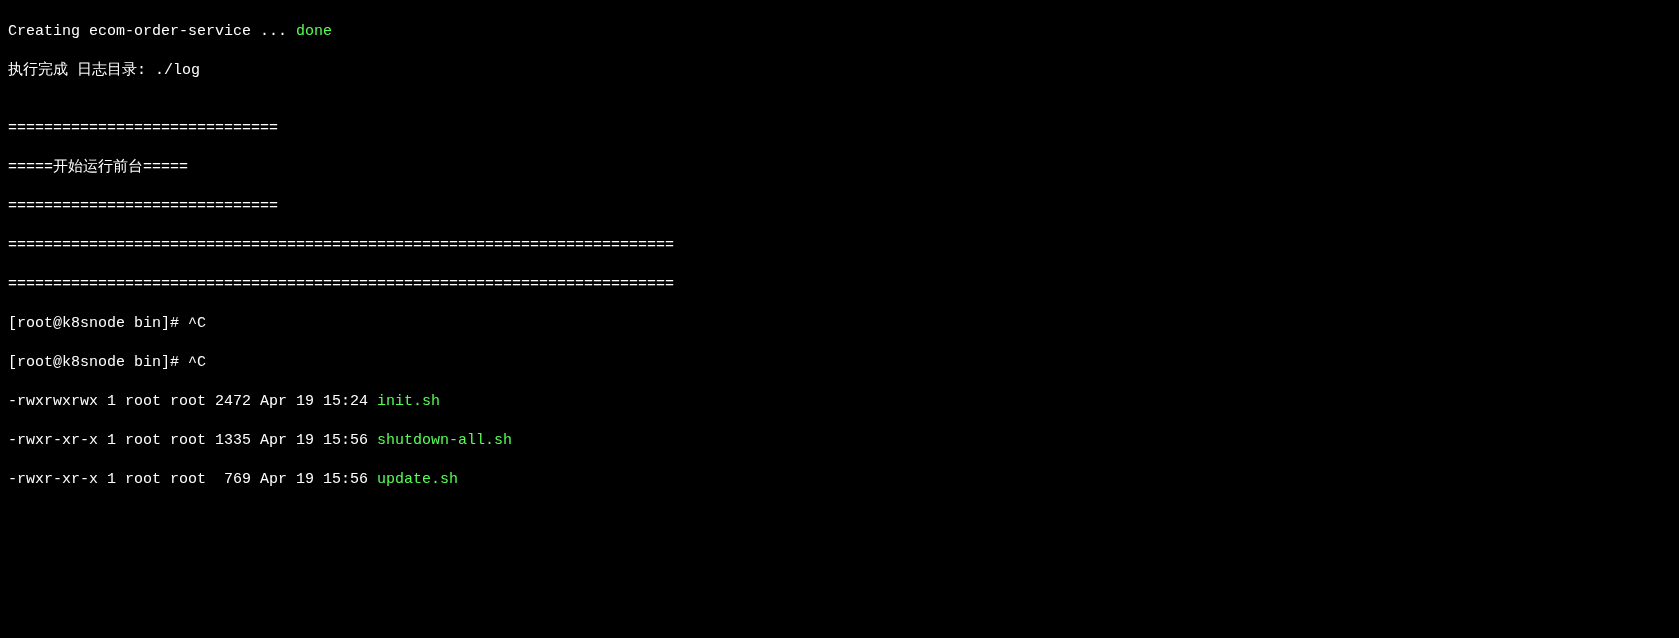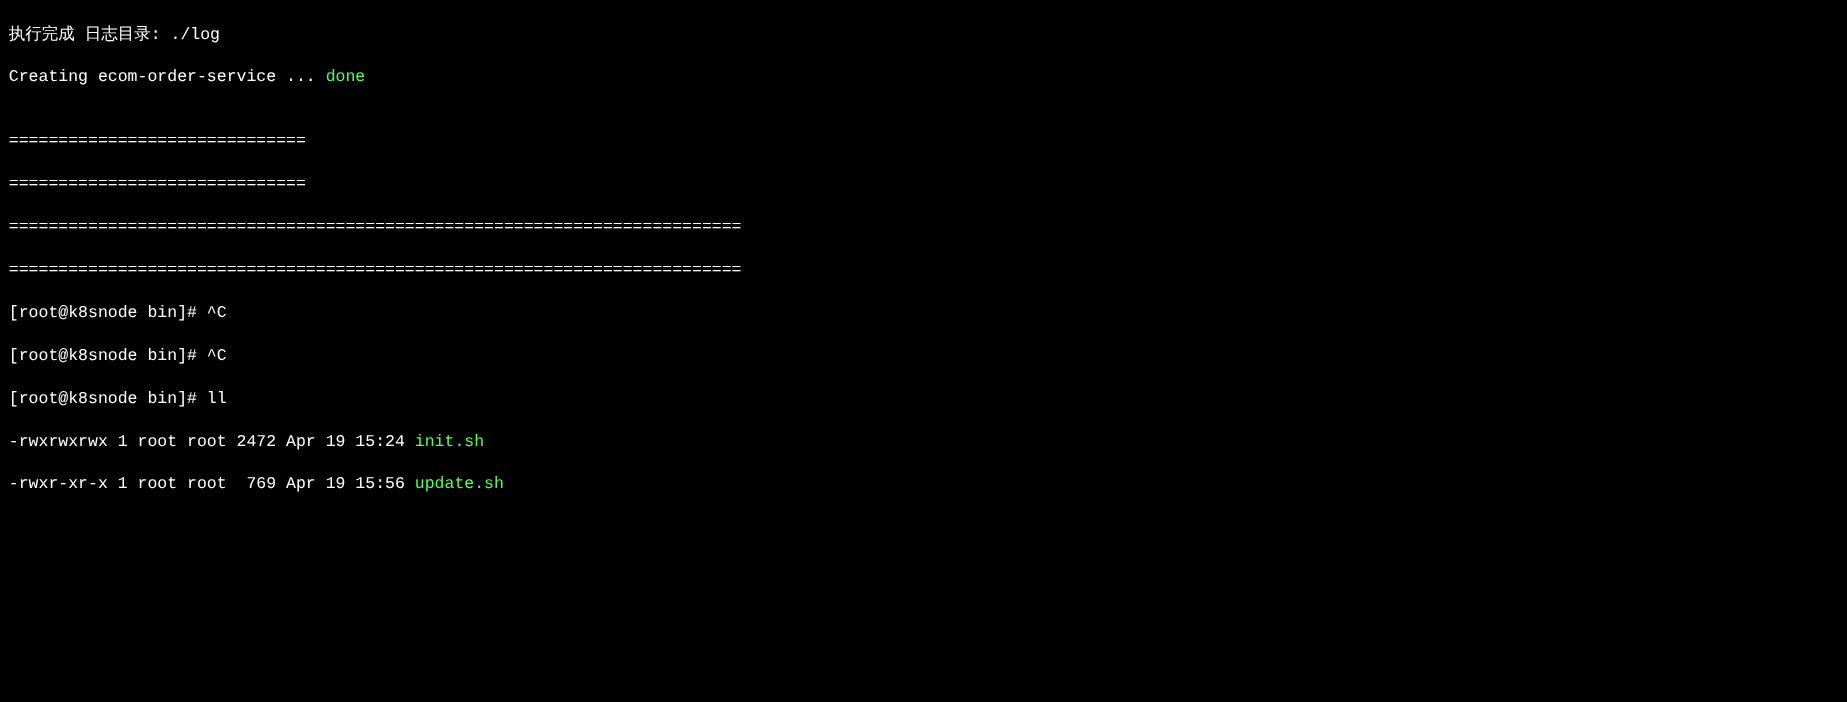--- a/index.html
+++ b/index.html
@@ -16,31 +16,32 @@
     padding: 2px 8px;
     white-space: pre;
   }
   .line { white-space: pre; }
   .green { color: #55ff55; }
 </style>
 </head>
 <body>
 
 <div class="terminal">
+<div class="line"><span>Creating ecom-order-service ... </span><span class="green">done</span></div>
 <div class="line">执行完成 日志目录: ./log</div>
-<div class="line"><span>Creating ecom-order-service ... </span><span class="green">done</span></div>
 <div class="line"></div>
 <div class="line">==============================</div>
+<div class="line">=====开始运行前台=====</div>
 <div class="line">==============================</div>
 <div class="line">==========================================================================</div>
 <div class="line">==========================================================================</div>
 <div class="line">[root@k8snode bin]# ^C</div>
 <div class="line">[root@k8snode bin]# ^C</div>
-<div class="line">[root@k8snode bin]# ll</div>
 <div class="line"><span>-rwxrwxrwx 1 root root 2472 Apr 19 15:24 </span><span class="green">init.sh</span></div>
+<div class="line"><span>-rwxr-xr-x 1 root root 1335 Apr 19 15:56 </span><span class="green">shutdown-all.sh</span></div>
 <div class="line"><span>-rwxr-xr-x 1 root root  769 Apr 19 15:56 </span><span class="green">update.sh</span></div>
 
 
 
 
 
 
 
 
 

